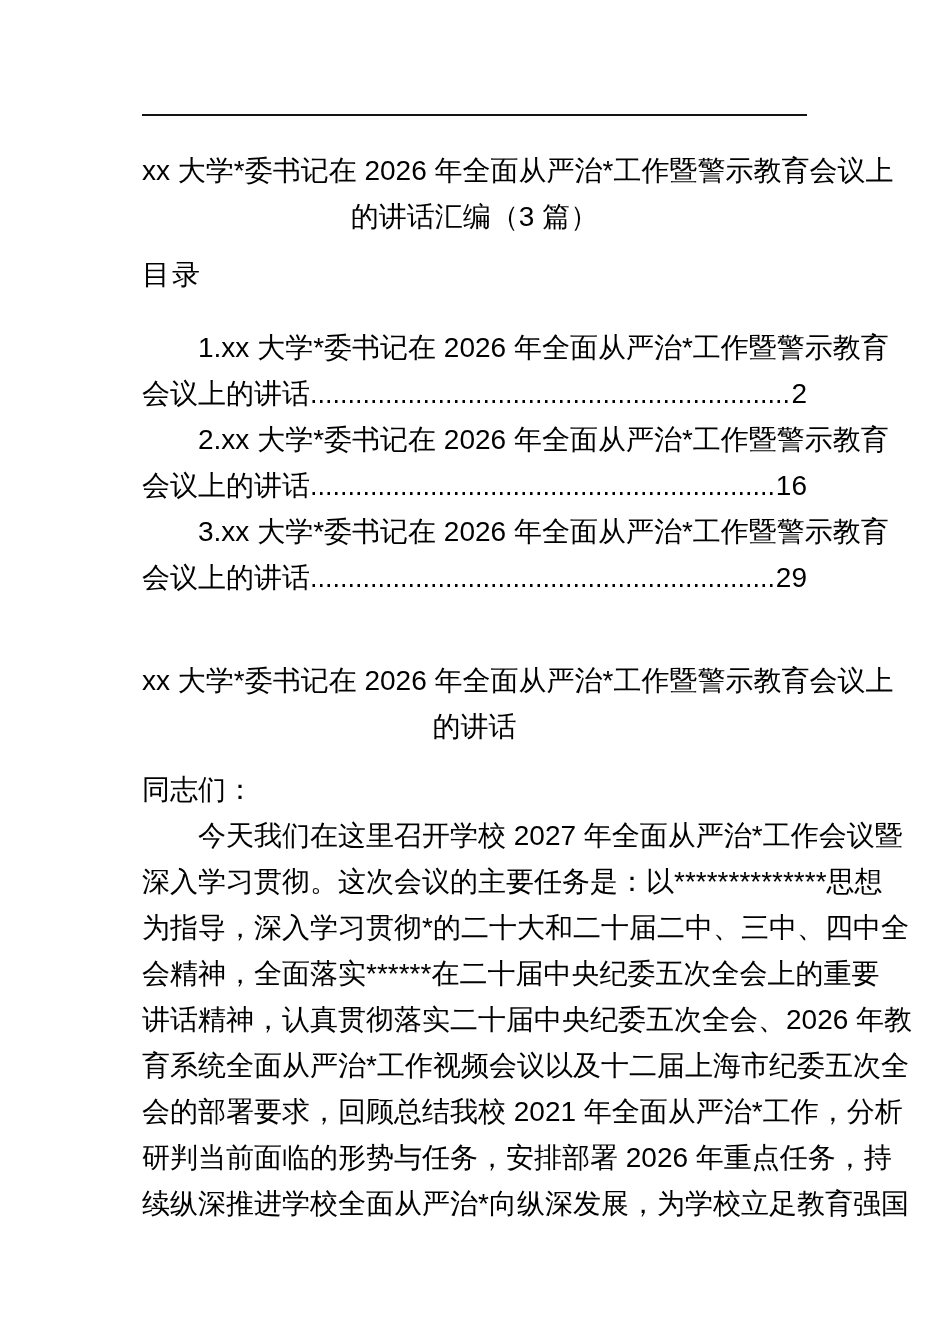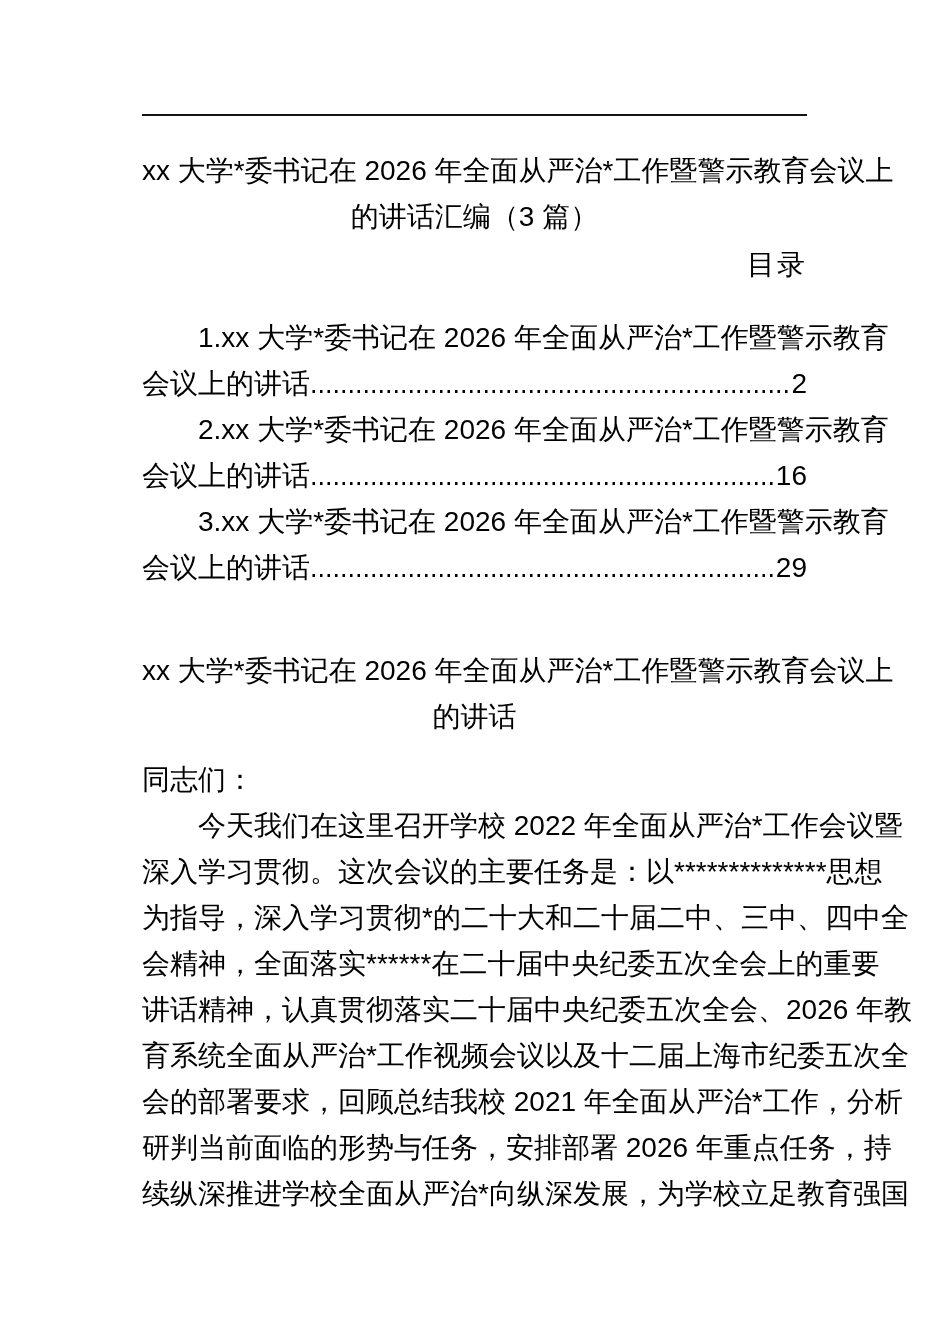--- a/index.html
+++ b/index.html
@@ -28,21 +28,21 @@
   }
   .ln { line-height: 46px; white-space: nowrap; }
   .jl {
     line-height: 46px;
     text-align: justify;
     text-align-last: justify;
     white-space: nowrap;
   }
   .doc-title { margin-top: 32px; text-align: center; }
   .doc-title .ln { white-space: nowrap; }
-  .toc-heading { margin-top: 2px; line-height: 46px; text-align: right; letter-spacing: 2px; }
+  .toc-heading { margin-top: 12px; line-height: 46px; text-align: left; letter-spacing: 2px; }
   .toc-list { margin-top: 27px; }
   .toc-title-line { text-indent: 56px; }
   .toc-dot-line {
     display: flex;
     align-items: center;
     line-height: 46px;
   }
   .toc-entry-label { flex: 0 0 auto; }
   .dots {
     flex: 1 1 auto;
@@ -107,21 +107,21 @@
 
     </div>
 
     <div class="section-title">
       <div class="ln">xx 大学*委书记在 2026 年全面从严治*工作暨警示教育会议上</div>
       <div class="ln">的讲话</div>
     </div>
 
     <div class="speech">
       <div class="greeting">同志们：</div>
-      <div class="jl indent">今天我们在这里召开学校 2022 年全面从严治*工作会议暨</div>
+      <div class="jl indent">今天我们在这里召开学校 2027 年全面从严治*工作会议暨</div>
       <div class="jl">深入学习贯彻。这次会议的主要任务是：以**************思想</div>
       <div class="jl">为指导，深入学习贯彻*的二十大和二十届二中、三中、四中全</div>
       <div class="jl">会精神，全面落实******在二十届中央纪委五次全会上的重要</div>
       <div class="jl">讲话精神，认真贯彻落实二十届中央纪委五次全会、2026 年教</div>
       <div class="jl">育系统全面从严治*工作视频会议以及十二届上海市纪委五次全</div>
       <div class="jl">会的部署要求，回顾总结我校 2021 年全面从严治*工作，分析</div>
       <div class="jl">研判当前面临的形势与任务，安排部署 2026 年重点任务，持</div>
       <div class="jl">续纵深推进学校全面从严治*向纵深发展，为学校立足教育强国</div>
     </div>
 

